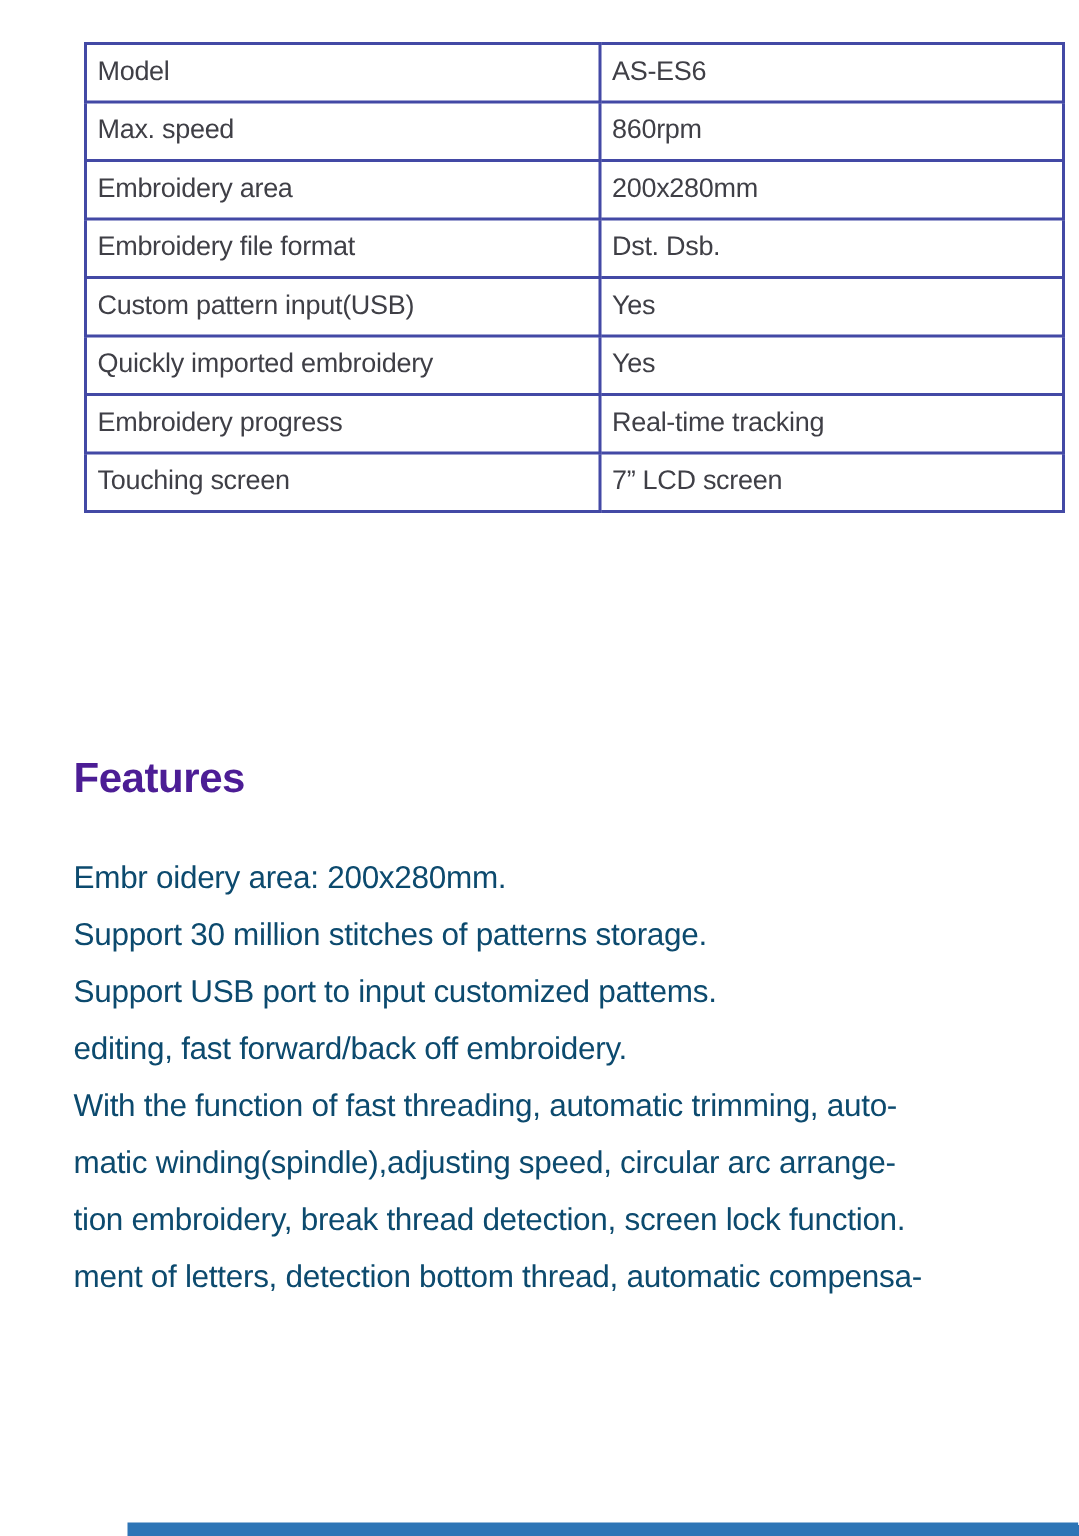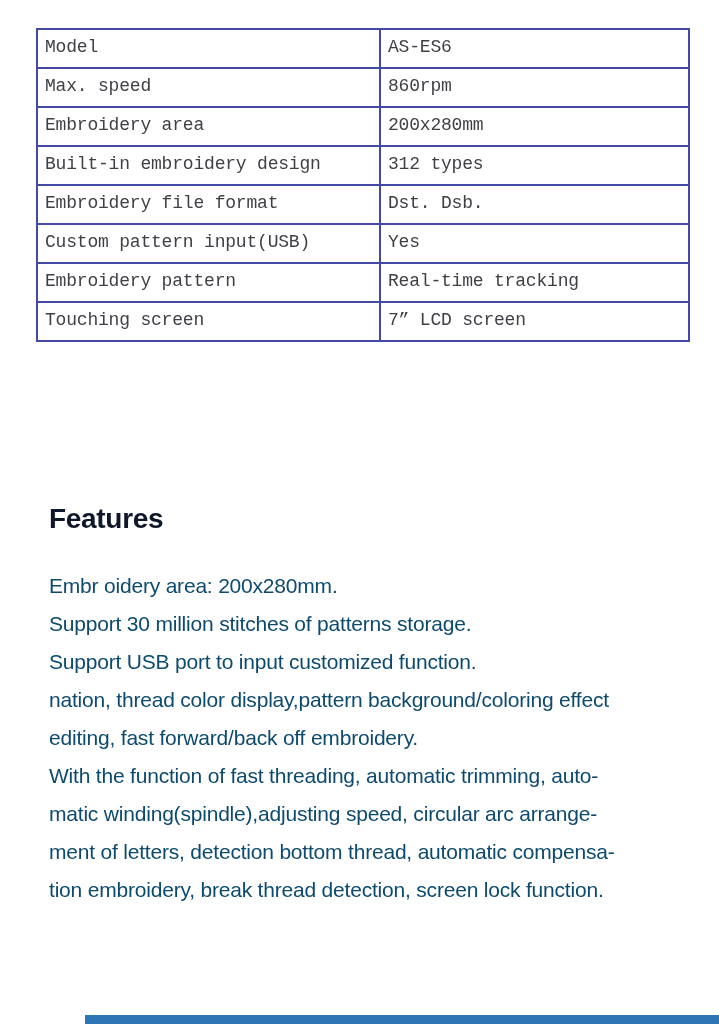--- a/index.html
+++ b/index.html
@@ -11,22 +11,21 @@
     width: 719px;
     height: 1024px;
     background: #ffffff;
     overflow: hidden;
   }
 
   
   .spec-table-wrap {
     position: absolute;
     top: 28px;
-    left: 36px;
-    font-family: Liberation Mono, monospace;
+    left: 56px;
   }
   table.spec-table {
     border-collapse: collapse;
     table-layout: fixed;
     width: 636px;
   }
   table.spec-table td {
     border: 2px solid #4349a5;
     height: 39px;
     vertical-align: top;
@@ -41,21 +40,21 @@
   td.col-label { width: 343px; }
   td.col-value { width: 309px; }
 
   
   .features-heading {
     position: absolute;
     top: 503px;
     left: 49px;
     font-size: 28px;
     font-weight: bold;
-    color: #0f172a;
+    color: #4c1d95;
     letter-spacing: -0.3px;
   }
   .features-body {
     position: absolute;
     top: 567px;
     left: 49px;
     width: 660px;
     font-size: 21px;
     color: #0c4a6e;
     letter-spacing: -0.2px;
@@ -90,52 +89,51 @@
         </tr>
         <tr>
           <td class="col-label">Max. speed</td>
           <td class="col-value">860rpm</td>
         </tr>
         <tr>
           <td class="col-label">Embroidery area</td>
           <td class="col-value">200x280mm</td>
         </tr>
         <tr>
-          <td class="col-label">Built-in embroidery design</td>
-          <td class="col-value">312 types</td>
-        </tr>
-        <tr>
           <td class="col-label">Embroidery file format</td>
           <td class="col-value">Dst. Dsb.</td>
         </tr>
         <tr>
           <td class="col-label">Custom pattern input(USB)</td>
           <td class="col-value">Yes</td>
         </tr>
         <tr>
-          <td class="col-label">Embroidery pattern</td>
+          <td class="col-label">Quickly imported embroidery</td>
+          <td class="col-value">Yes</td>
+        </tr>
+        <tr>
+          <td class="col-label">Embroidery progress</td>
           <td class="col-value">Real-time tracking</td>
         </tr>
         <tr>
           <td class="col-label">Touching screen</td>
           <td class="col-value">7” LCD screen</td>
         </tr>
       </tbody>
     </table>
   </div>
 
   <div class="features-heading">Features</div>
 
   <div class="features-body">
     <div class="feature-line">Embr oidery area: 200x280mm.</div>
     <div class="feature-line">Support 30 million stitches of patterns storage.</div>
-    <div class="feature-line">Support USB port to input customized function.</div>
-    <div class="feature-line">nation, thread color display,pattern background/coloring effect</div>
+    <div class="feature-line">Support USB port to input customized pattems.</div>
     <div class="feature-line">editing, fast forward/back off embroidery.</div>
     <div class="feature-line">With the function of fast threading, automatic trimming, auto-</div>
     <div class="feature-line">matic winding(spindle),adjusting speed, circular arc arrange-</div>
+    <div class="feature-line">tion embroidery, break thread detection, screen lock function.</div>
     <div class="feature-line">ment of letters, detection bottom thread, automatic compensa-</div>
-    <div class="feature-line">tion embroidery, break thread detection, screen lock function.</div>
   </div>
 
   <div class="footer-bar"></div>
 
 </div>
 
 </body></html>

